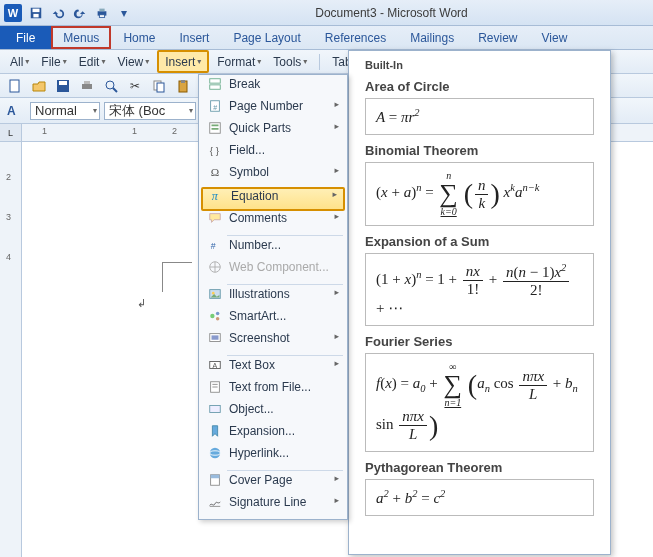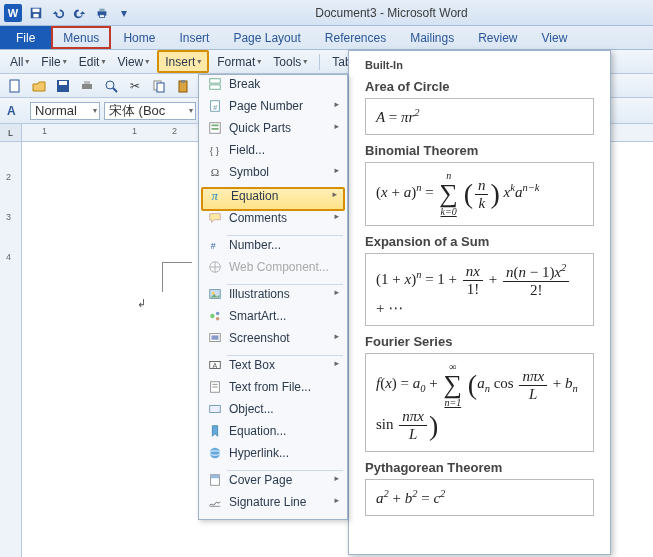--- a/index.html
+++ b/index.html
@@ -446,21 +446,21 @@
         </svg>
       </span>
       <span>Object...</span>
     </div>
     <div class="dd-item">
       <span class="dd-icon">
         <svg viewBox="0 0 16 16">
           <path d="M5 2h6v12l-3-3-3 3z" fill="#6ad" stroke="#48a"></path>
         </svg>
       </span>
-      <span>Equation...</span>
+      <span>Expansion...</span>
     </div>
     <div class="dd-item">
       <span class="dd-icon">
         <svg viewBox="0 0 16 16">
           <circle cx="8" cy="8" r="6" fill="#6ad"></circle>
           <ellipse cx="8" cy="8" rx="6" ry="2.5" fill="none" stroke="#fff"></ellipse>
         </svg>
       </span>
       <span>Hyperlink...</span>
     </div>

